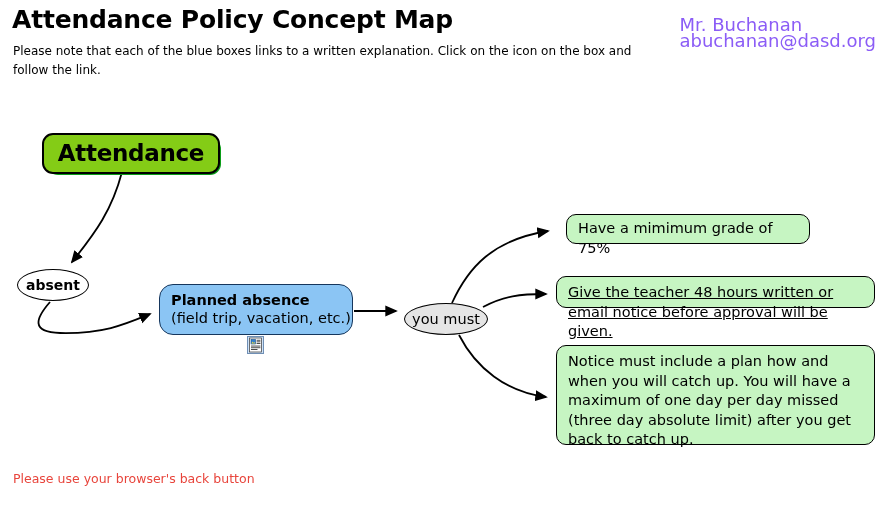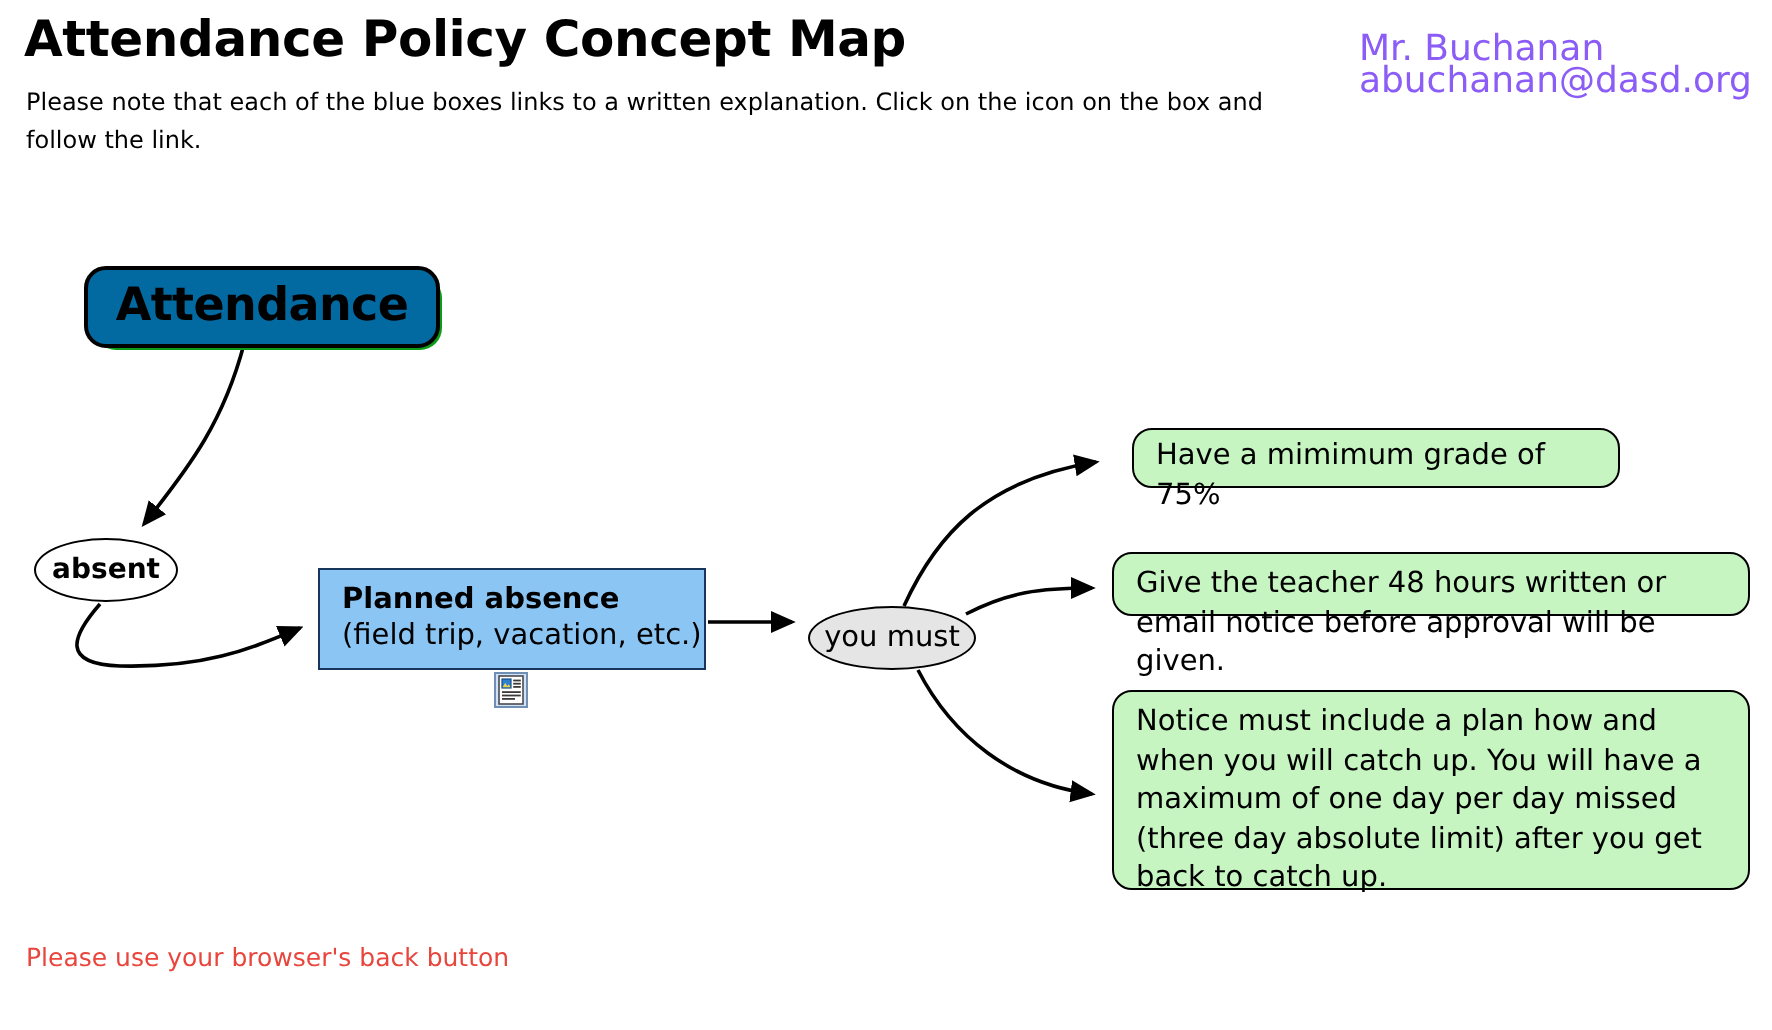--- a/index.html
+++ b/index.html
@@ -81,21 +81,21 @@
     height: 37px;
     background: #0b9d18;
     border-radius: 11px;
   }
   #node-attendance .body {
     position: absolute;
     left: 0;
     top: 0;
     width: 174px;
     height: 37px;
-    background: #0369a1;
+    background: #84cc16;
     border: 2px solid #000000;
     border-radius: 11px;
     display: flex;
     align-items: center;
     justify-content: center;
   }
   #node-attendance .label {
     font-size: 23px;
     font-weight: bold;
     line-height: 1;
@@ -156,21 +156,21 @@
     top: 284px;
     width: 194px;
     height: 51px;
   }
   #node-planned .body {
     width: 194px;
     height: 51px;
     box-sizing: border-box;
     background: #8bc5f4;
     border: 1.5px solid #16365c;
-    border-radius: 0;
+    border-radius: 14px;
     padding: 6px 0 16px 11px;
   }
   #node-planned .line1 {
     font-size: 14.5px;
     font-weight: bold;
     line-height: 18px;
     color: #000000;
   }
   #node-planned .line2 {
     font-size: 14.5px;
@@ -203,21 +203,21 @@
     left: 566px;
     top: 214px;
     width: 244px;
   }
   #node-grade .body { height: 30px; padding-top: 4px; }
   #node-notice48 {
     left: 556px;
     top: 276px;
     width: 319px;
   }
-  #node-notice48 .body { height: 32px; }
+  #node-notice48 .body { height: 32px; text-decoration: underline; }
   #node-plan {
     left: 556px;
     top: 345px;
     width: 319px;
   }
   #node-plan .body { height: 100px; }
 
   
   #footer-note {
     position: absolute;

